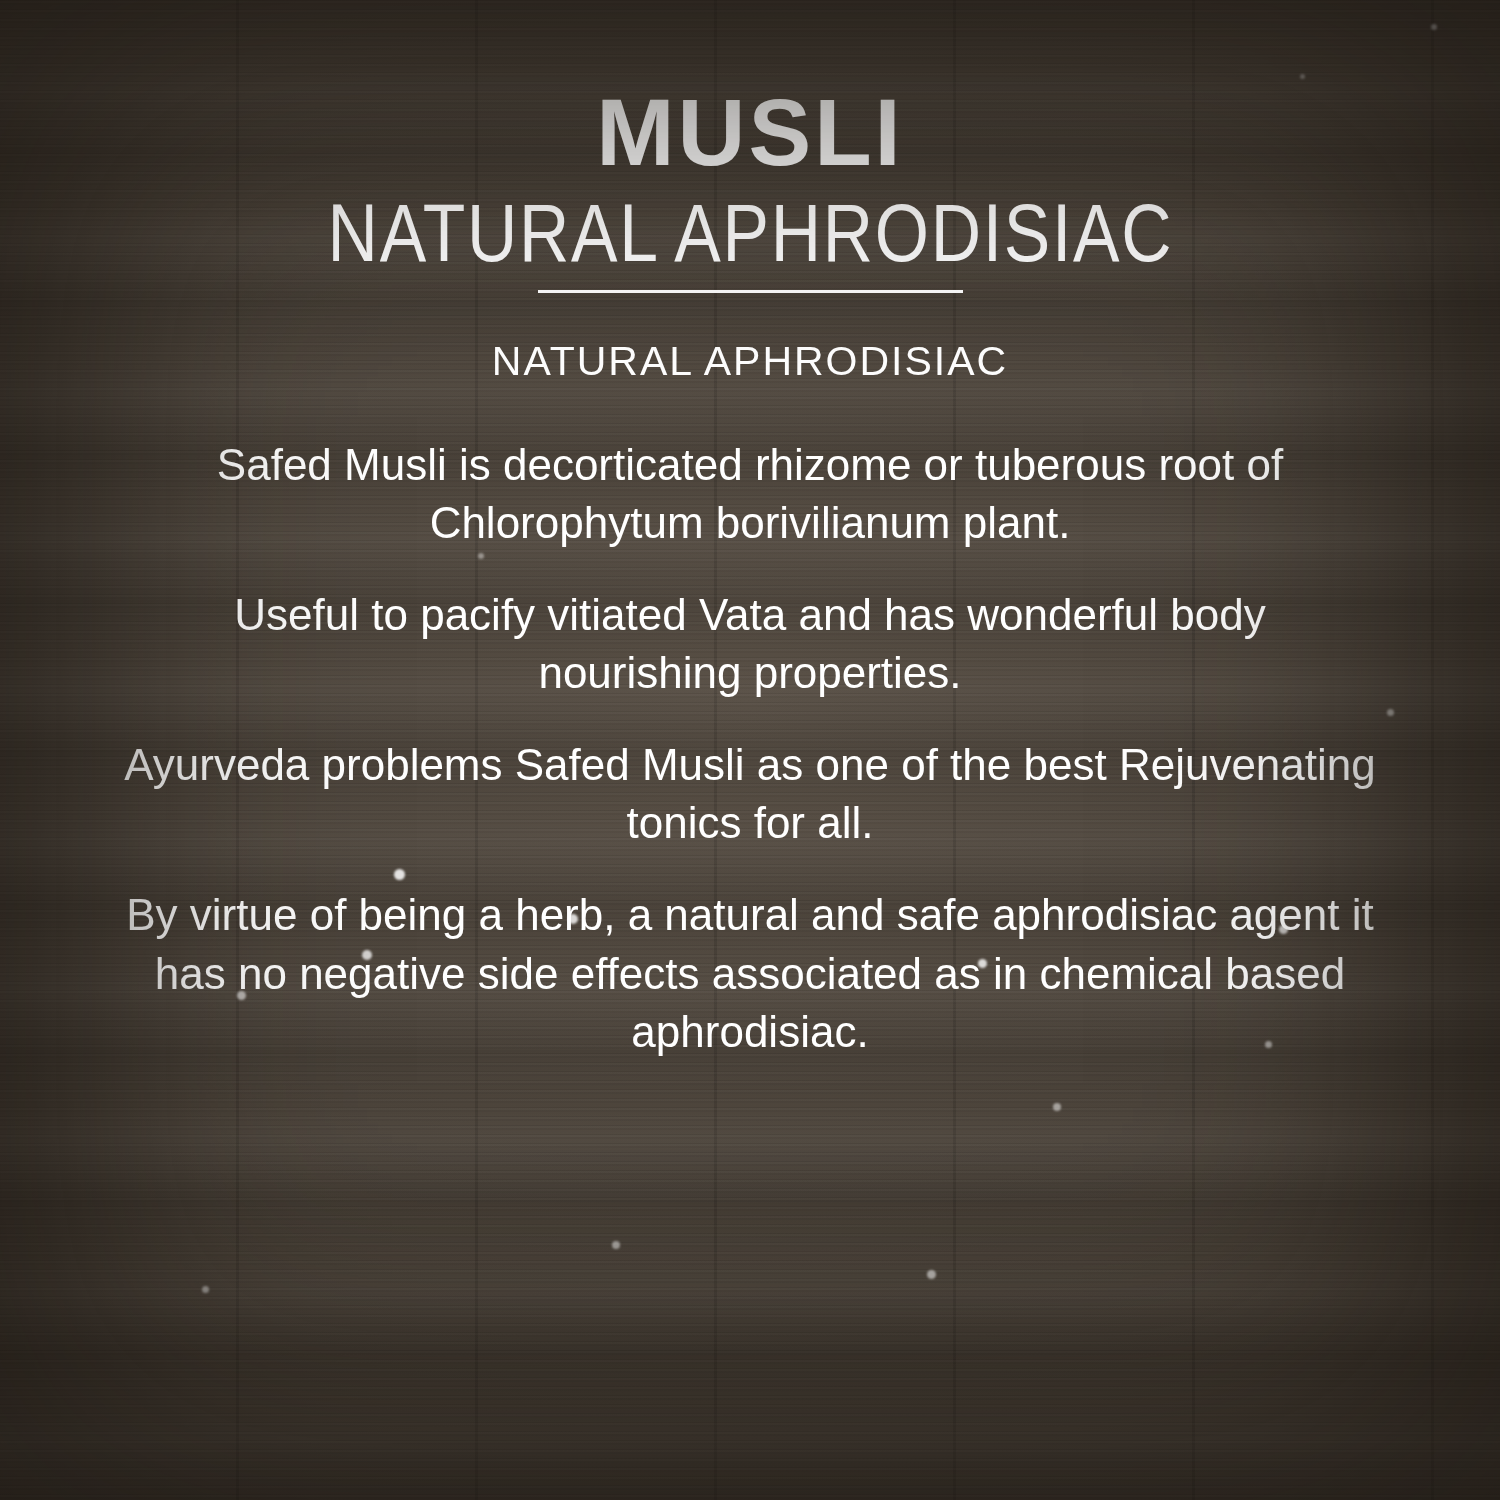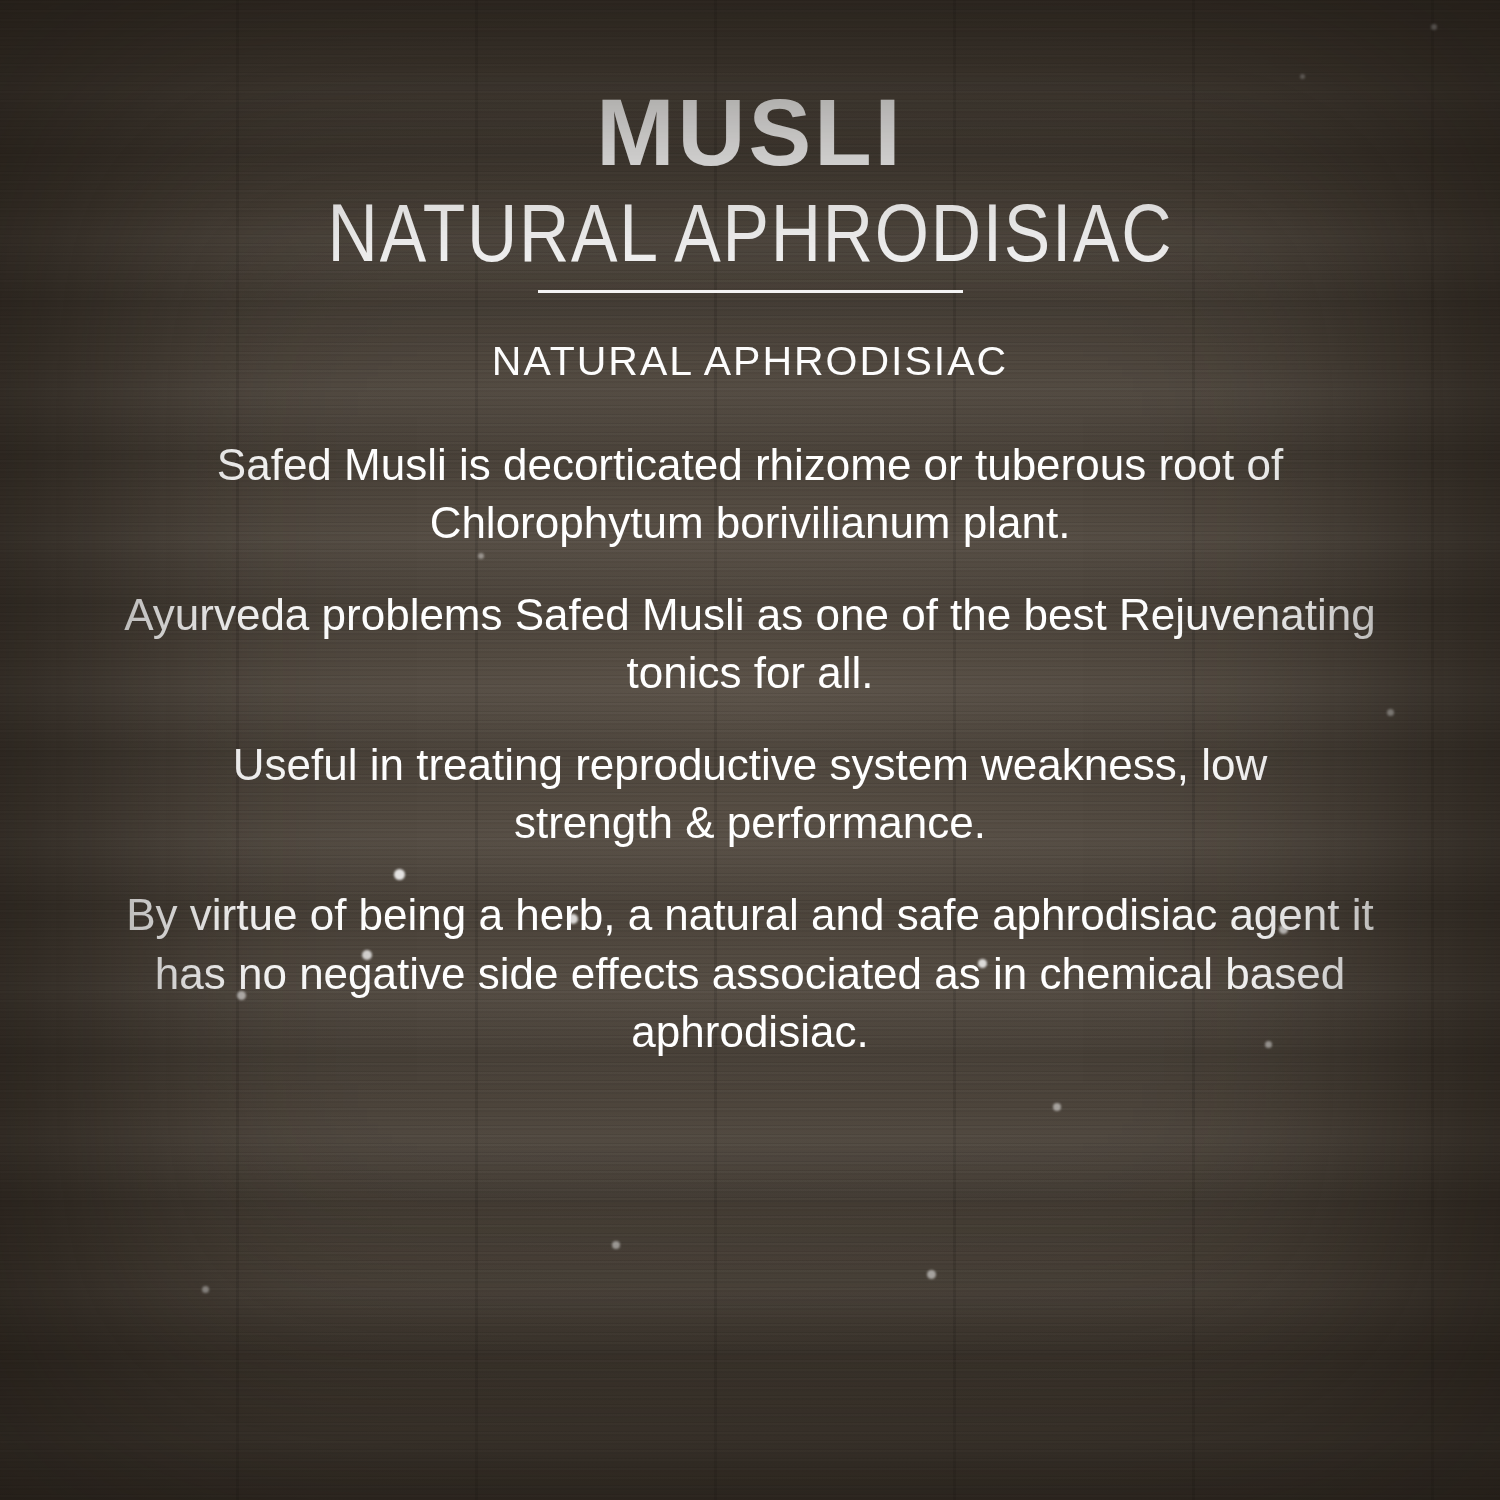--- a/index.html
+++ b/index.html
@@ -83,22 +83,22 @@
 
   <div class="header">
     <h1 class="title">MUSLI</h1>
     <h2 class="subtitle"><span class="condense">NATURAL APHRODISIAC</span></h2>
     <div class="title-underline"></div>
     <h3 class="tagline">NATURAL APHRODISIAC</h3>
   </div>
 
   <div class="paragraphs">
     <p class="p1">Safed Musli is decorticated rhizome or tuberous root of Chlorophytum borivilianum plant.</p>
+    <p class="p2">Useful to pacify vitiated Vata and has wonderful body nourishing properties.</p>
     <p class="p3">Ayurveda problems  Safed Musli as one of the best Rejuvenating tonics for all.</p>
-    <p class="p4">Useful in treating reproductive system weakness, low strength &amp; performance.</p>
     <p class="p5">By virtue of being a herb, a natural and safe aphrodisiac agent it has no negative side effects associated as in chemical based aphrodisiac.</p>
   </div>
 
   <div class="speck" style="left:394px;top:869px;width:11px;height:11px;opacity:.85;"></div>
   <div class="speck" style="left:568px;top:914px;width:10px;height:10px;opacity:.8;"></div>
   <div class="speck" style="left:362px;top:950px;width:10px;height:10px;opacity:.75;"></div>
   <div class="speck" style="left:237px;top:991px;width:9px;height:9px;opacity:.6;"></div>
   <div class="speck" style="left:978px;top:959px;width:9px;height:9px;opacity:.8;"></div>
   <div class="speck" style="left:1279px;top:925px;width:9px;height:9px;opacity:.7;"></div>
   <div class="speck" style="left:1387px;top:709px;width:7px;height:7px;opacity:.5;"></div>

